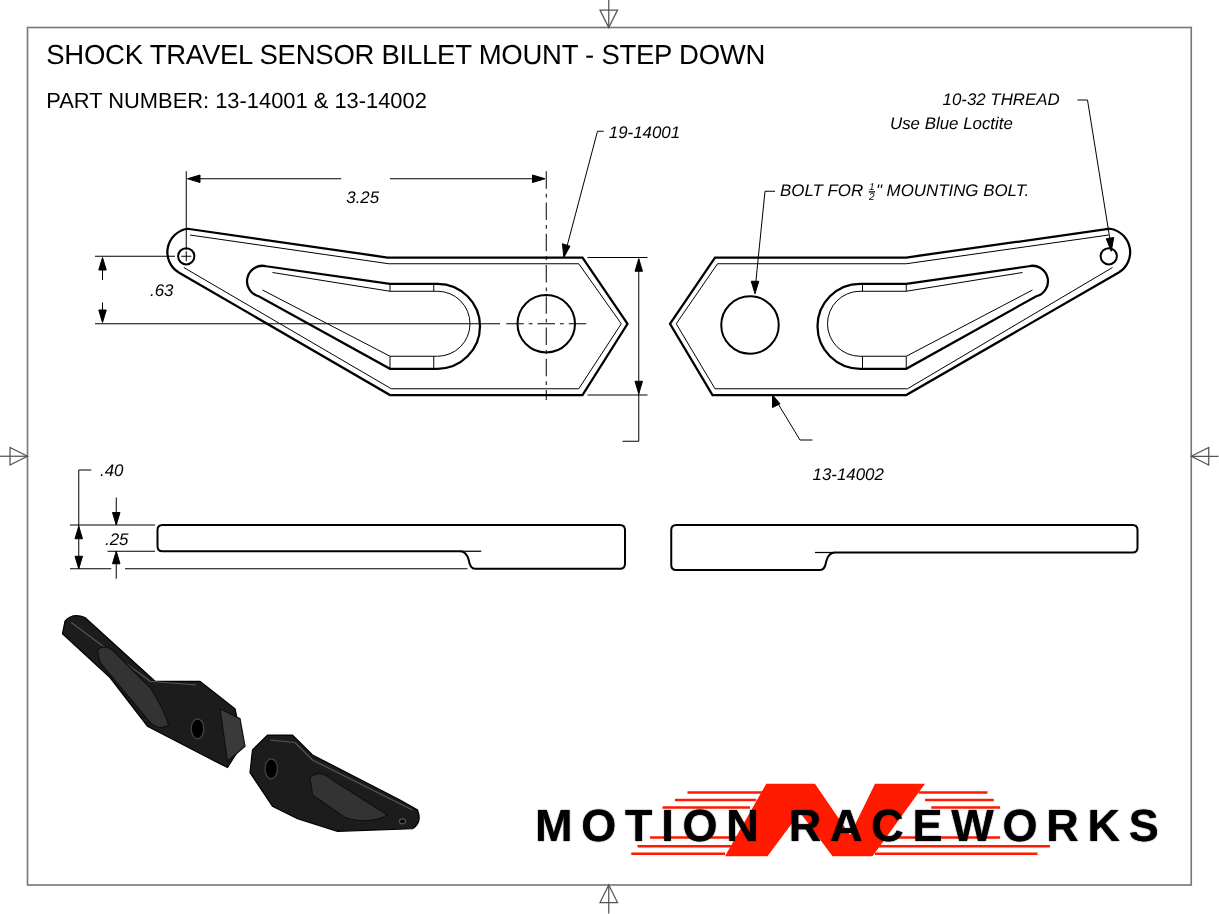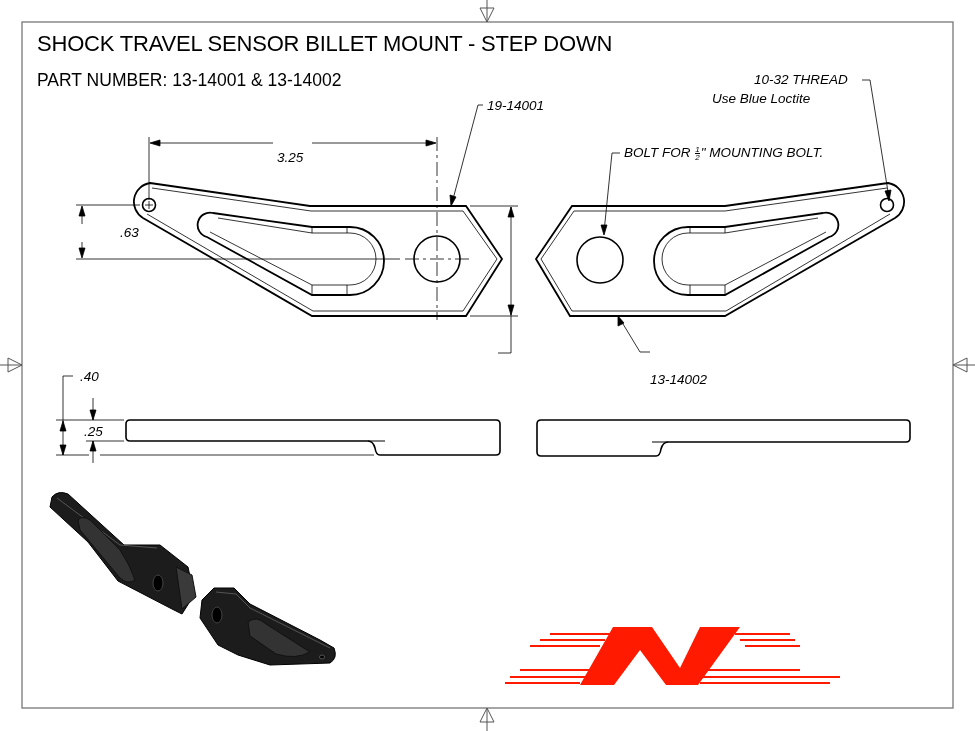--- a/index.html
+++ b/index.html
@@ -193,13 +193,16 @@
 
   <div class="txt note" style="left:624px;top:146px;">
     <span>BOLT FOR </span><span class="frac"><span class="num">1</span><span>2</span></span><span>" MOUNTING BOLT.</span>
   </div>
 
   <div class="txt note" style="left:277px;top:151px;">3.25</div>
   <div class="txt note" style="left:72px;top:226px;margin-left:48px;">.63</div>
   <div class="txt note" style="left:80px;top:370px;">.40</div>
   <div class="txt note" style="left:84px;top:425px;">.25</div>
 
+  <div class="logo">
+    <div class="logo-text">MOTION RACEWORKS</div>
+  </div>
 </div>
 
 </body></html>

